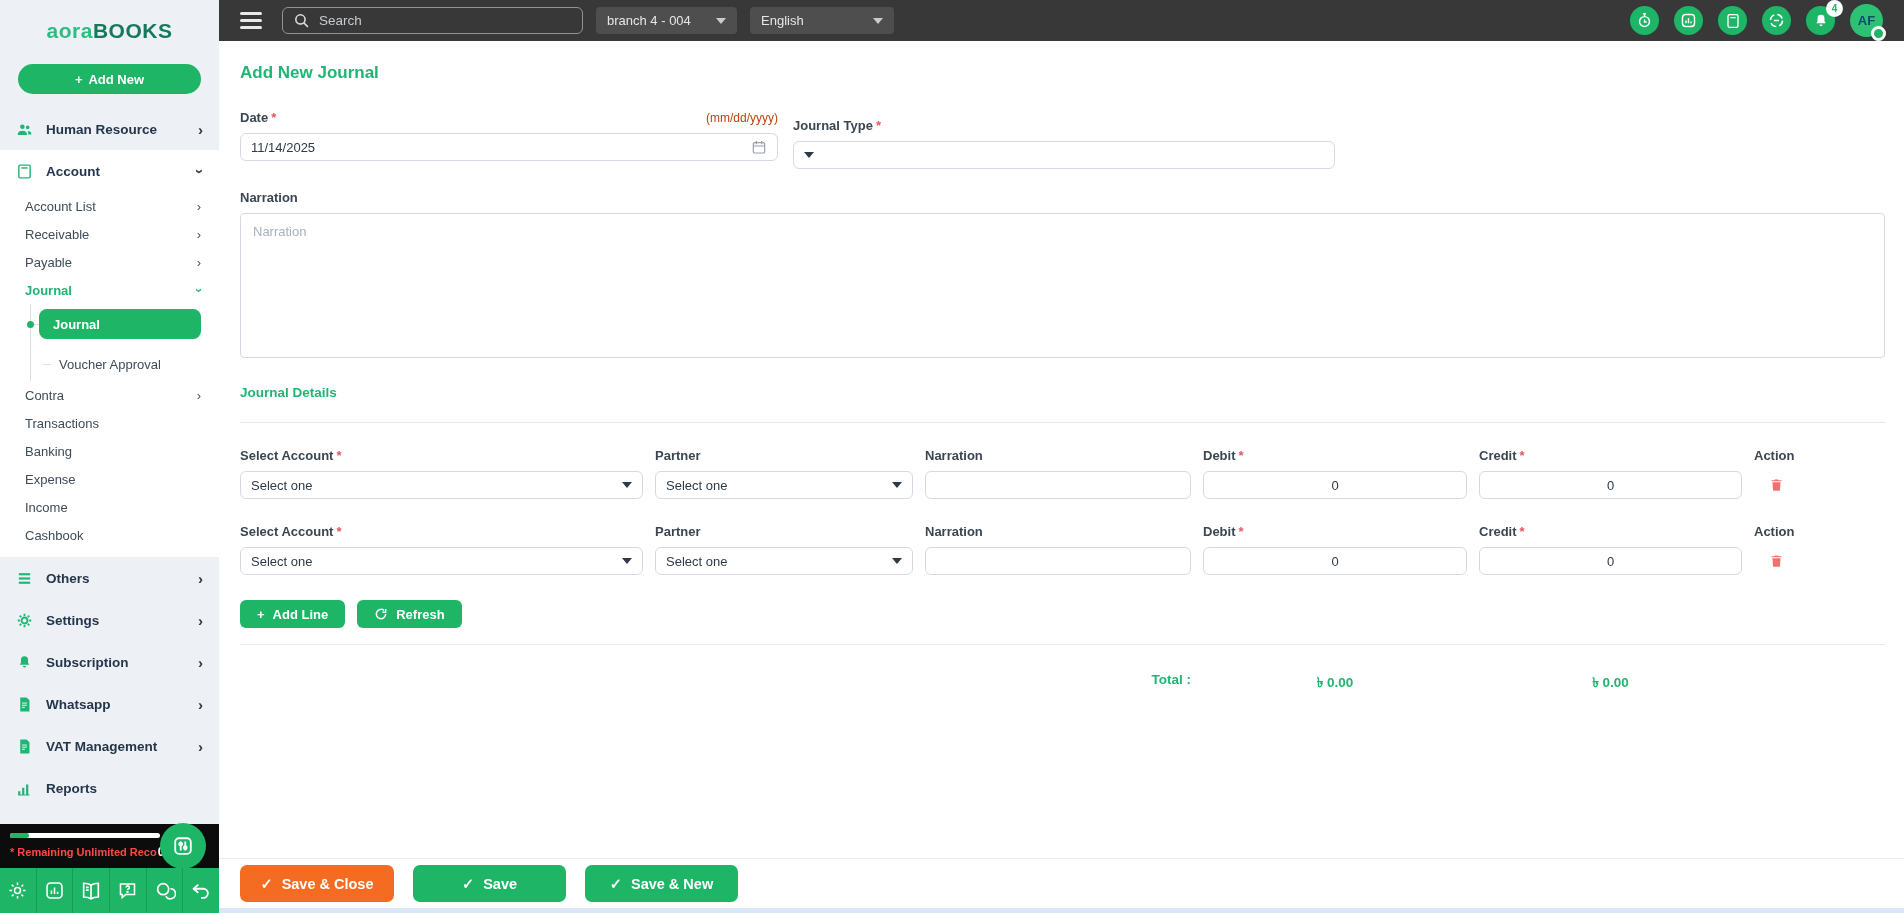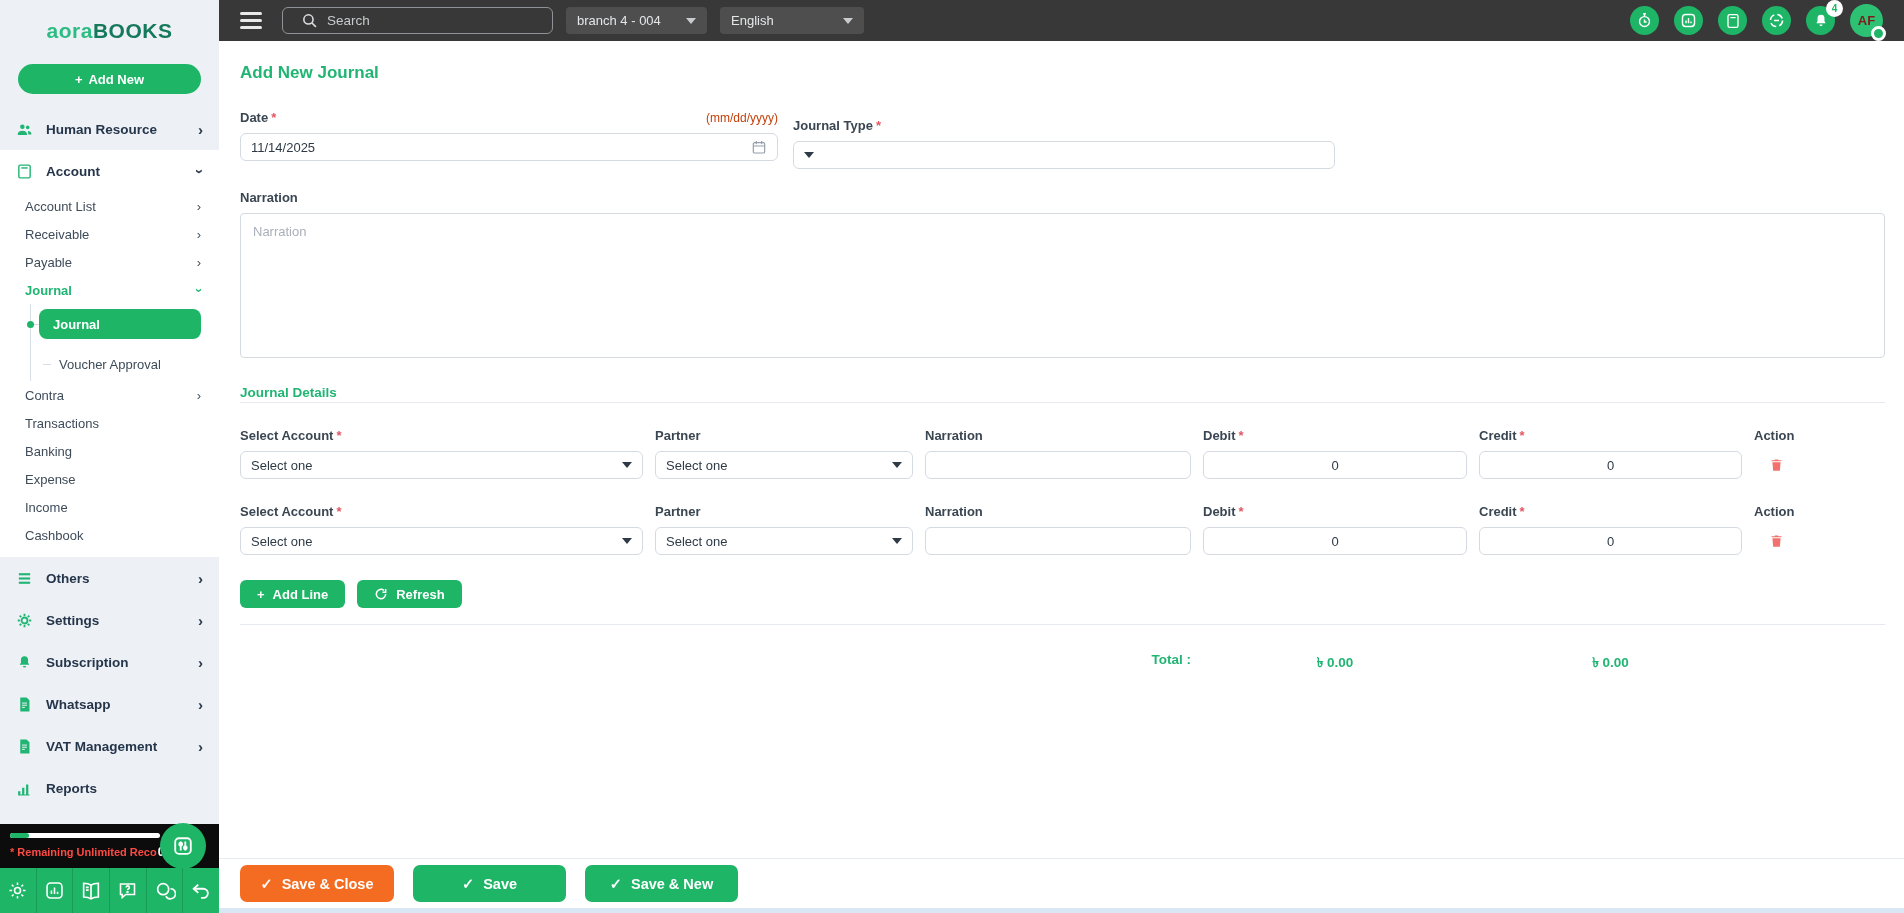--- a/index.html
+++ b/index.html
@@ -44,37 +44,37 @@
   .iconbar { position:absolute; left:0; right:0; bottom:0; height:45px; background:#1EB567; display:flex; }
   .iconbar .cell { flex:1; display:flex; align-items:center; justify-content:center; color:#fff;
                    border-right:1px solid rgba(0,0,0,.14); cursor:pointer; }
   .iconbar .cell:last-child { border-right:none; }
 
   
   .main { flex:1; display:flex; flex-direction:column; height:913px; background:#fff; min-width:0; }
   .topbar { height:41px; background:#383838; display:flex; align-items:center; padding:0 21px; }
   .burger { width:22px; display:flex; flex-direction:column; gap:3.5px; cursor:pointer; }
   .burger span { height:3.5px; background:#E9E9E9; border-radius:2px; }
-  .searchbox { margin-left:20px; width:271px; height:27px; border:1px solid #8F9296; border-radius:6px;
-               display:flex; align-items:center; padding:0 18px; gap:9px; }
+  .searchbox { margin-left:20px; width:301px; height:27px; border:1px solid #8F9296; border-radius:6px;
+               display:flex; align-items:center; padding:0 10px; gap:9px; }
   .searchbox input { flex:1; min-width:0; background:transparent; border:none; outline:none; color:#E8EAEC; font-size:13.5px;
                      font-family:"Liberation Sans", sans-serif; }
   .searchbox input::placeholder { color:#C7CBCF; }
   .tsel { margin-left:13px; height:27px; background:#4E4E4E; border-radius:4px; display:flex; align-items:center;
           justify-content:space-between; padding:0 11px; font-size:13px; color:#E4E6E8; cursor:pointer; }
   .tsel.branch { width:141px; }
   .tsel.lang { width:144px; }
   .caret { width:0; height:0; border-left:5px solid transparent; border-right:5px solid transparent;
            border-top:6px solid #C9CCCF; }
   .top-icons { margin-left:auto; display:flex; align-items:center; gap:15px; }
   .cicon { width:29px; height:29px; border-radius:50%; background:#1EB567; color:#fff; position:relative;
            display:flex; align-items:center; justify-content:center; cursor:pointer; }
   .badge { position:absolute; top:-6px; right:-8px; width:17px; height:17px; border-radius:50%; background:#fff;
            color:#1EB567; font-size:10px; font-weight:700; display:flex; align-items:center; justify-content:center; }
-  .avatar { width:33px; height:33px; border-radius:50%; background:#2CC173; color:#7f1d1d; font-weight:700;
+  .avatar { width:33px; height:33px; border-radius:50%; background:#2CC173; color:#0c4a6e; font-weight:700;
             font-size:13px; display:flex; align-items:center; justify-content:center; position:relative; cursor:pointer; }
   .status { position:absolute; right:-3px; bottom:-4px; width:15px; height:15px; border-radius:50%;
             background:#1EB567; border:3.5px solid #fff; }
 
   .content { flex:1; padding:22px 19px 0 21px; overflow:hidden; }
   .page-title { font-size:17px; font-weight:700; color:#21B573; margin-bottom:27px; }
   .lbl { font-size:13px; font-weight:700; color:#3A4652; }
   .req { color:#E25563; margin-left:3px; font-weight:700; }
   .hint { font-size:12px; color:#c2410c; font-weight:400; }
   .row1 { display:flex; gap:15px; margin-bottom:21px; }
@@ -82,21 +82,21 @@
   .lbl-row { display:flex; justify-content:space-between; align-items:baseline; margin-bottom:8px; height:15px; }
   .field { height:28px; border:1px solid #D5DAE2; border-radius:6px; background:#fff; display:flex;
            align-items:center; padding:0 10px; font-size:13px; color:#2E3A46; cursor:pointer; }
   .field .val { flex:1; }
   .selcaret { width:0; height:0; border-left:5.5px solid transparent; border-right:5.5px solid transparent;
               border-top:6.5px solid #2E3A46; }
   .narr-lbl { margin-bottom:8px; }
   .narration { width:100%; height:145px; border:1px solid #D5DAE2; border-radius:4px; padding:10px 12px;
                font-size:13px; color:#2E3A46; resize:none; font-family:"Liberation Sans", sans-serif; outline:none; }
   .narration::placeholder { color:#A9B0BA; }
-  .jd-head { margin-top:23px; font-size:13.5px; font-weight:700; color:#21B573; padding-bottom:2px;
+  .jd-head { margin-top:23px; font-size:13.5px; font-weight:700; color:#21B573; padding-bottom:22px;
              border-bottom:1px solid #E6EAF0; }
   .detail-row { display:flex; gap:12px; margin-top:25px; }
   .dcol { display:flex; flex-direction:column; gap:8px; }
   .dcol .lbl { height:15px; }
   .w-acc{width:403px;} .w-par{width:258px;} .w-nar{width:266px;} .w-deb{width:264px;} .w-cre{width:263px;} .w-act{width:44px;}
   .tinput { height:28px; border:1px solid #D5DAE2; border-radius:6px; padding:0 10px; font-size:13px;
             color:#2E3A46; outline:none; font-family:"Liberation Sans", sans-serif; width:100%; }
   .tinput.center { text-align:center; }
   .trash { color:#F2706D; cursor:pointer; display:flex; justify-content:center; padding-top:6px; }
   .btn-row { display:flex; gap:12px; margin-top:25px; }

